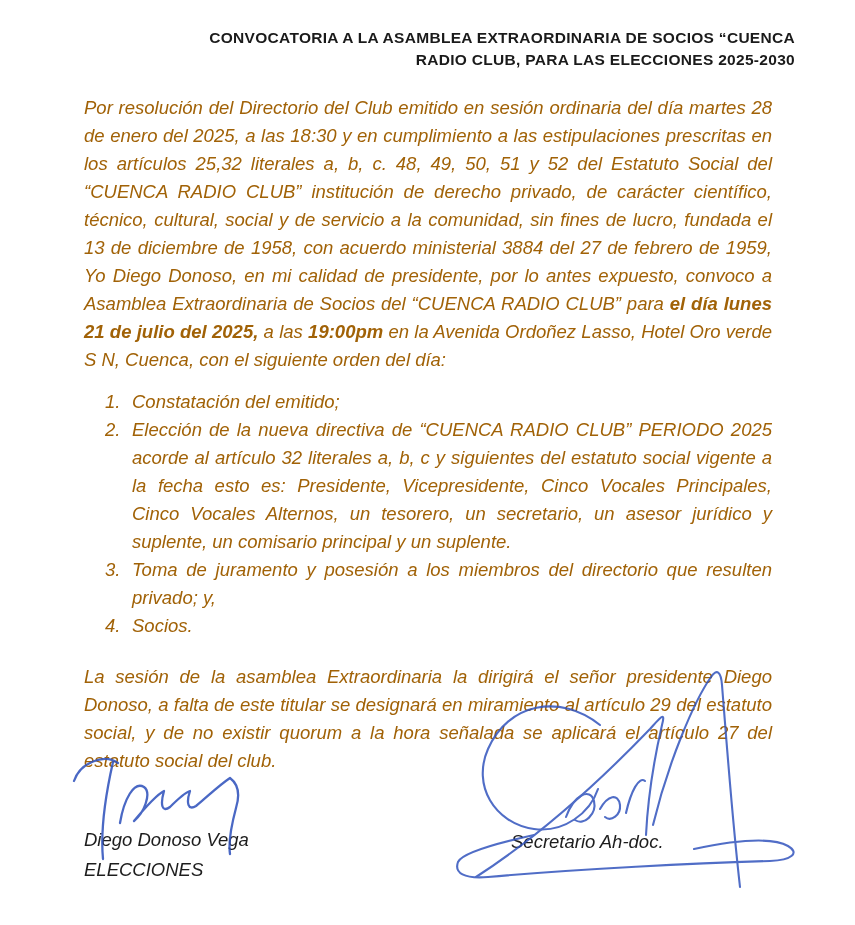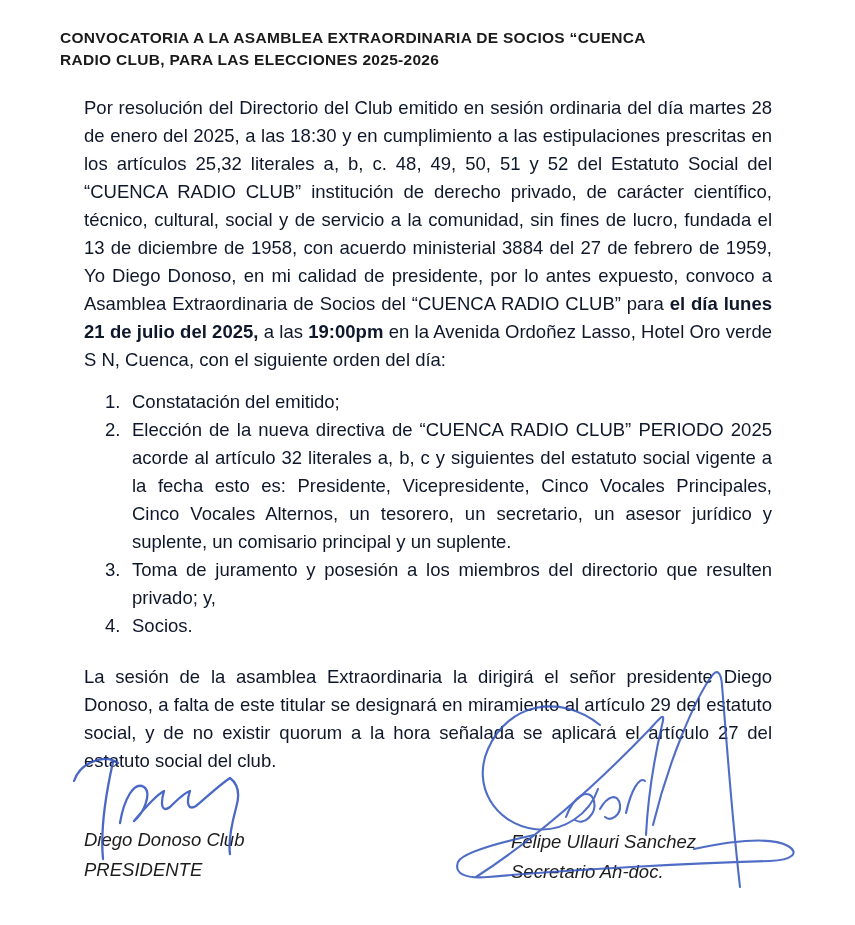--- a/index.html
+++ b/index.html
@@ -8,32 +8,33 @@
     background: #ffffff;
     font-family: "Liberation Sans", sans-serif;
     color: #1d1d1d;
     position: relative;
     overflow: hidden;
   }
   .page { position: relative; width: 855px; height: 925px; }
 
   .doc-title {
     margin: 27px 60px 0 60px;
-    text-align: left;
+    text-align: right;
     font-weight: 700;
     font-size: 15.5px;
     line-height: 22px;
     letter-spacing: 0.3px;
     color: #1a1a1a;
   }
 
   .body-text {
+    font-style: italic;
     font-size: 18.5px;
     line-height: 28px;
-    color: #0f172a;
+    color: #a16207;
   }
 
   .para {
     margin: 23px 83px 0 84px;
     text-align: justify;
   }
   .para b { font-weight: 700; }
 
   .agenda {
     margin: 14px 83px 0 105px;
@@ -49,21 +50,21 @@
   .sig-svg { position: absolute; pointer-events: none; z-index: 3; }
   .sig-svg path { fill: none; stroke-linecap: round; stroke-linejoin: round; }
 </style>
 </head>
 <body>
 
 <div class="page">
 
   <header class="doc-title">
     <div>CONVOCATORIA A LA ASAMBLEA EXTRAORDINARIA DE SOCIOS “CUENCA</div>
-    <div>RADIO CLUB, PARA LAS ELECCIONES 2025-2026</div>
+    <div>RADIO CLUB, PARA LAS ELECCIONES 2025-2030</div>
   </header>
 
   <p class="para body-text"><span>Por resolución del Directorio del Club emitido en sesión ordinaria del día martes 28 de enero del 2025, a las 18:30 y en cumplimiento a las estipulaciones prescritas en los artículos 25,32 literales a, b, c. 48, 49, 50, 51 y 52 del Estatuto Social del “CUENCA RADIO CLUB” institución de derecho privado, de carácter científico, técnico, cultural, social y de servicio a la comunidad, sin fines de lucro, fundada el 13 de diciembre de 1958, con acuerdo ministerial 3884 del 27 de febrero de 1959, Yo Diego Donoso, en mi calidad de presidente, por lo antes expuesto, convoco a Asamblea Extraordinaria de Socios del “CUENCA RADIO CLUB” para </span><b>el día lunes 21 de julio del 2025,</b><span> a las </span><b>19:00pm</b><span> en la  Avenida Ordoñez Lasso, Hotel Oro verde S N, Cuenca, con el siguiente orden del día:</span></p>
 
   <ol class="agenda body-text">
     <li class="agenda-item">
       <span class="num">1.</span>
       <span class="txt">Constatación del emitido;</span>
     </li>
     <li class="agenda-item">
@@ -83,33 +84,32 @@
   <p class="para body-text"><span>La sesión de la asamblea Extraordinaria la dirigirá el señor presidente Diego Donoso, a falta de este titular se designará en miramiento al artículo 29 del estatuto social, y de no existir quorum a la hora señalada se aplicará el artículo 27 del estatuto social del club.</span></p>
 
   <svg class="sig-svg" style="left:58px; top:724px;" width="200" height="116" viewBox="0 0 200 116">
     <g stroke-width="2.3" opacity="0.88" stroke="#3254bd">
       <path d="M16,30 C22,12 46,2 60,12"></path>
       <path d="M55,11 C48,42 42,76 45,108"></path>
       <path d="M62,72 C66,48 76,30 86,36 C94,42 86,62 76,70 C86,58 98,44 106,40 C102,54 104,62 112,56 C120,48 126,42 132,40 C128,52 130,60 138,55 C148,47 160,35 172,27 C180,33 182,44 178,57 C174,72 170,90 172,103"></path>
     </g>
   </svg>
   <div class="sig-name-block" style="left:84px; top:798px;">
-    <div class="sig-name">Diego Donoso Club</div>
-    <div class="sig-name">PRESIDENTE</div>
+    <div class="sig-name">Diego Donoso Vega</div>
+    <div class="sig-name">ELECCIONES</div>
   </div>
 
   <svg class="sig-svg" style="left:448px; top:636px;" width="372" height="242" viewBox="0 0 372 242">
     <g stroke-width="2.1" opacity="0.85" stroke="#3254bd">
       <path d="M152,62 C112,30 60,40 40,86 C24,122 46,160 86,166 C116,170 142,150 150,126"></path>
       <path d="M28,214 C90,174 152,118 202,66 C212,55 218,47 214,62 C208,88 200,132 198,172"></path>
       <path d="M205,162 C220,100 246,38 263,14 C269,5 273,9 274,22 C278,72 284,154 292,224"></path>
       <path d="M118,154 C126,132 142,124 146,138 C149,151 136,163 127,157"></path>
       <path d="M152,146 C160,132 170,130 172,142 C173,152 163,159 157,154"></path>
       <path d="M178,150 C183,128 191,113 197,118"></path>
       <path d="M86,172 C45,181 14,190 10,199 C6,210 16,216 40,214 C130,206 250,200 322,198 C344,197 352,190 340,183 C322,173 284,178 246,186"></path>
     </g>
   </svg>
   <div class="sig-name-block" style="left:511px; top:800px;">
-    <div class="sig-name">Felipe Ullauri Sanchez</div>
     <div class="sig-name">Secretario Ah-doc.</div>
   </div>
 
 </div>
 
 </body></html>

